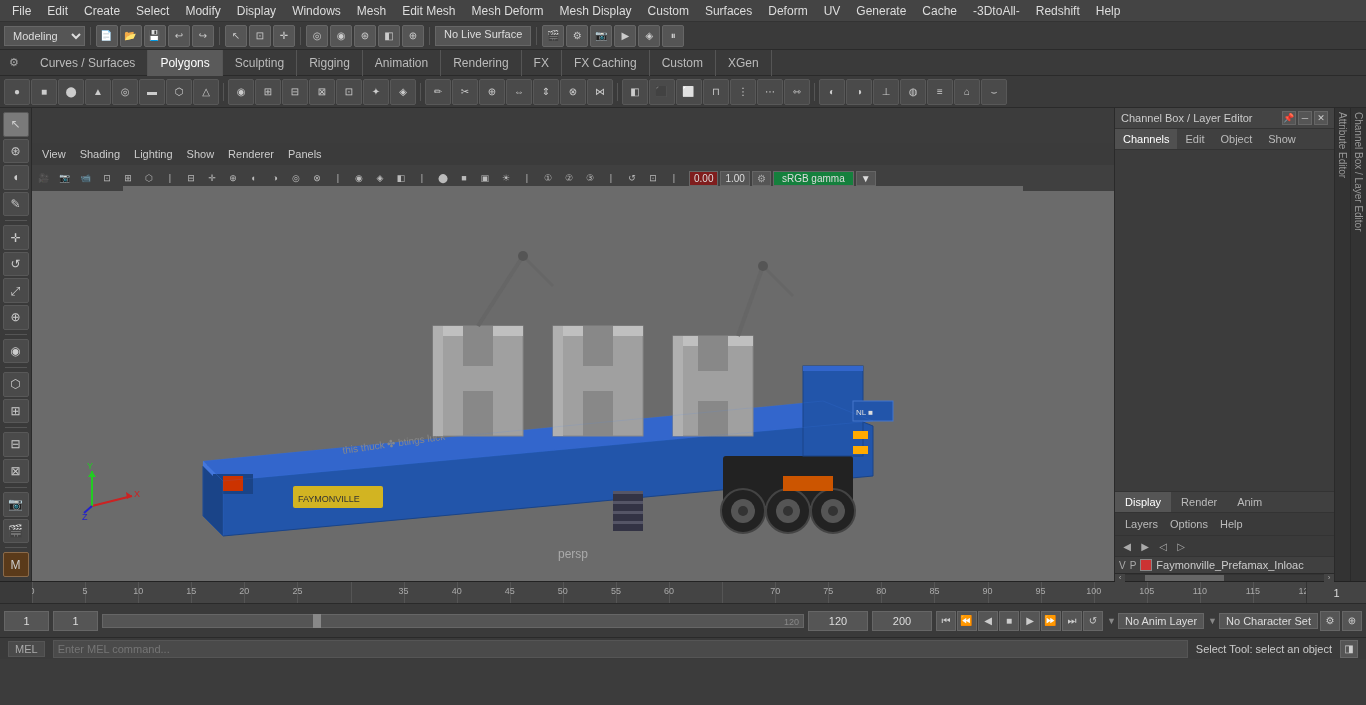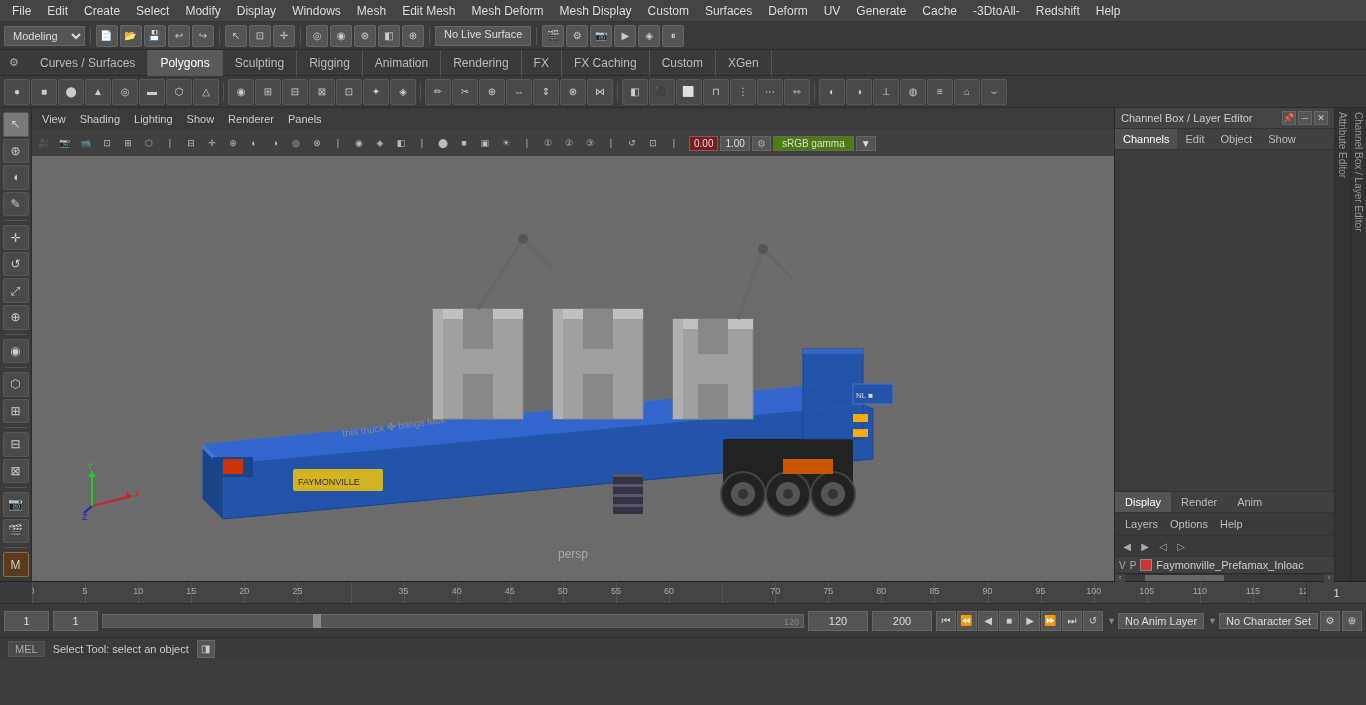--- a/index.html
+++ b/index.html
@@ -177,20 +177,21 @@
       background: #555;
       margin: 2px 0;
     }
 
     
     #viewport {
       flex: 1;
       background: #6b6b6b;
       position: relative;
       overflow: hidden;
+      margin-top: 35px;
     }
     #viewport-label {
       position: absolute;
       bottom: 20px;
       left: 50%;
       transform: translateX(-50%);
       color: #aaa;
       font-size: 12px;
     }
 
@@ -775,21 +776,21 @@
       <div class="vp-icon">③</div>
       <div class="vp-icon">|</div>
       <div class="vp-icon">↺</div>
       <div class="vp-icon">⊡</div>
       <div class="vp-icon">|</div>
 
       <div style="display:flex; align-items:center; gap:2px; margin-left:4px;">
         <div style="background:#7f1d1d;border:1px solid #666;padding:1px 4px;font-size:10px;color:#ddd;">0.00</div>
         <div style="background:#555;border:1px solid #666;padding:1px 4px;font-size:10px;color:#ddd;">1.00</div>
         <div style="background:#555;border:1px solid #666;padding:1px 4px;font-size:10px;color:#aaa;">⚙</div>
-        <div style="background:#4d7c0f;border:1px solid #666;padding:1px 8px;font-size:10px;color:#ddd;white-space:nowrap;">sRGB gamma</div>
+        <div style="background:#15803d;border:1px solid #666;padding:1px 8px;font-size:10px;color:#ddd;white-space:nowrap;">sRGB gamma</div>
         <div style="background:#555;border:1px solid #666;padding:1px 4px;font-size:10px;color:#ddd;">▼</div>
       </div>
     </div>
 
     <div id="scene-container">
       <svg id="truck-scene" viewBox="0 0 900 380">
 
         <rect width="900" height="380" fill="#6b6b6b"></rect>
 
         <g transform="translate(0,20)">
@@ -1041,15 +1042,16 @@
   <div style="display:flex;align-items:center;gap:2px;">
     <div style="color:#888;font-size:9px;cursor:pointer;">▼</div>
     <div style="background:#555;border:1px solid #666;padding:1px 6px;font-size:11px;color:#ddd;white-space:nowrap;">No Character Set</div>
     <div class="pb-btn">⚙</div>
     <div class="pb-btn">⊕</div>
   </div>
 </div>
 
 <div id="status-bar">
   <div id="mel-label">MEL</div>
+  <input id="mel-input" type="text" placeholder="Enter MEL command..." style="">
   <div id="status-text">Select Tool: select an object</div>
   <div id="script-icon">◨</div>
 </div>
 
 </body></html>

